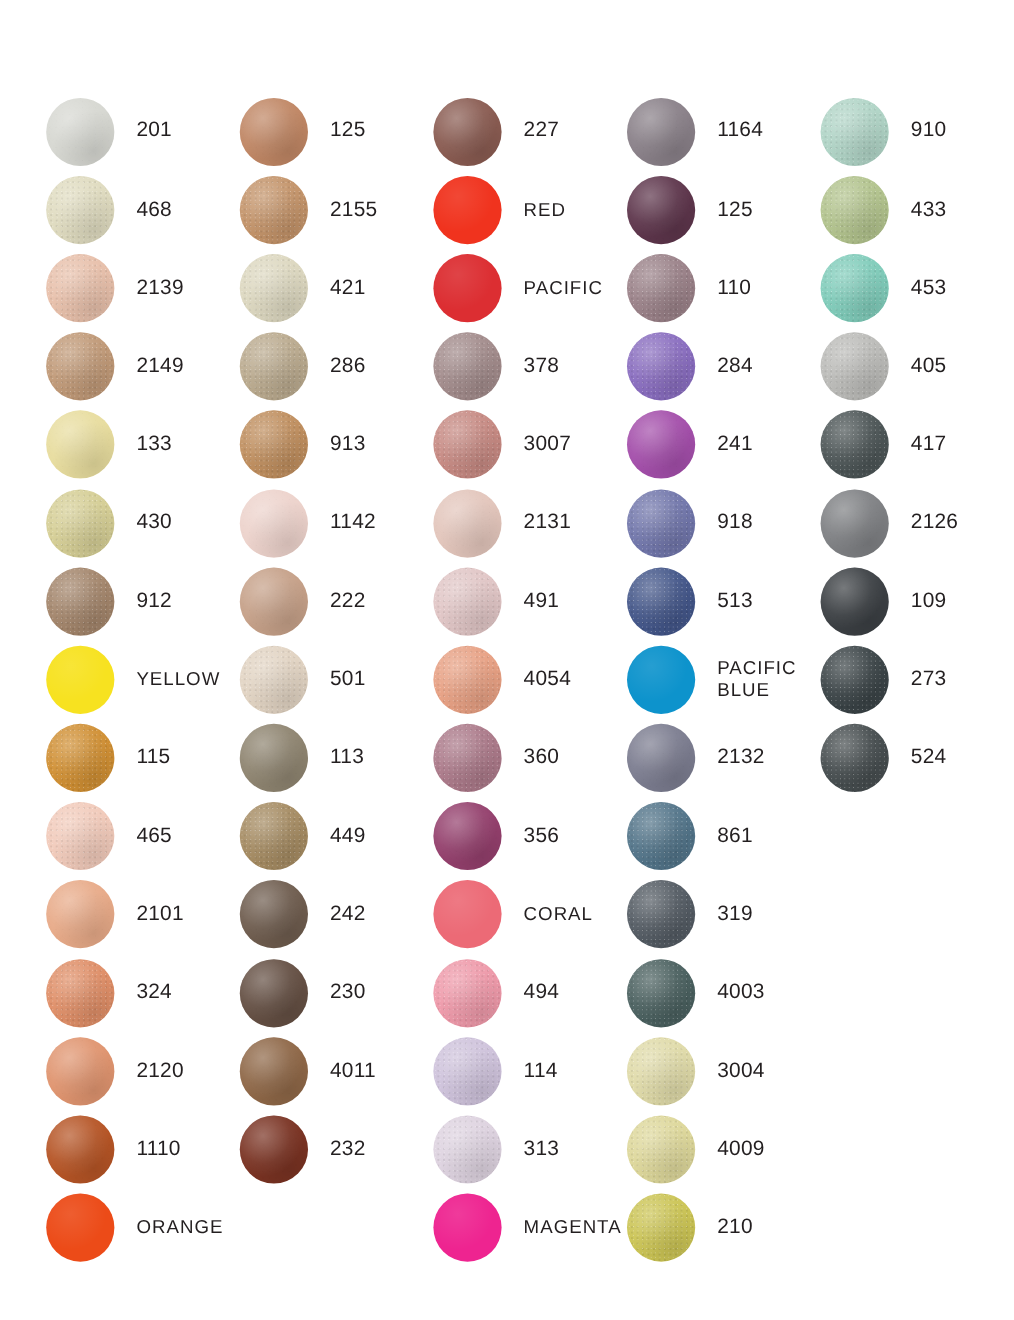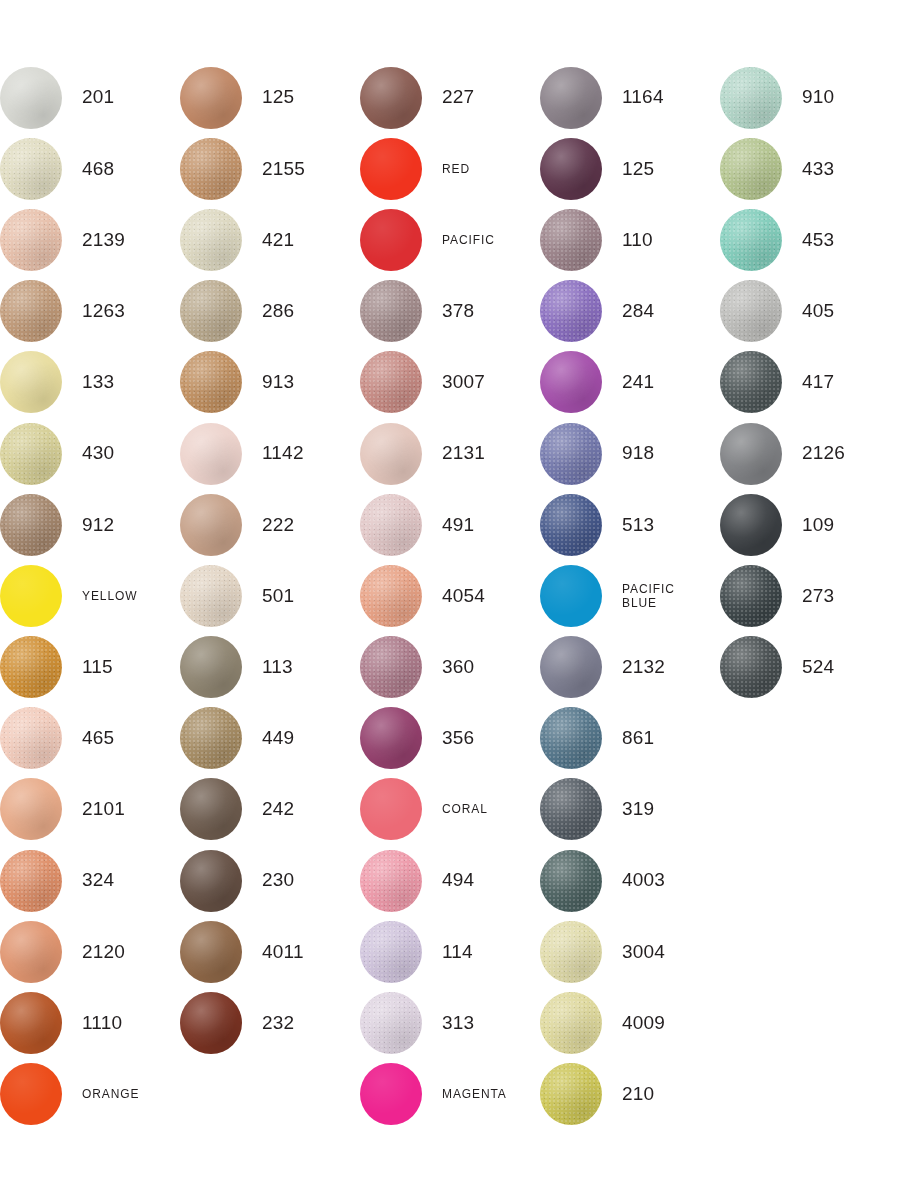--- a/index.html
+++ b/index.html
@@ -23,21 +23,23 @@
     background: #ffffff;
     padding: 0;
     box-sizing: border-box;
   }
 
   .columns {
     display: flex;
     flex-direction: row;
     align-items: flex-start;
     padding-top: 62px;
+    padding-left: 42px;
     box-sizing: border-box;
+    margin-top: 22px;
   }
 
   .swatch-column {
     width: 180px;
     display: flex;
     flex-direction: column;
   }
 
   .swatch-row {
     height: 71.2px;
@@ -102,21 +104,21 @@
   .swatch-label {
     margin-left: 20px;
     font-size: 19px;
     line-height: 1.18;
     letter-spacing: 0.2px;
     color: #231f20;
     white-space: pre-line;
     font-weight: 400;
   }
   .swatch-label.is-name {
-    font-size: 12px;
+    font-size: 17px;
     letter-spacing: 0.9px;
   }
   .swatch-row.empty .swatch-dot,
   .swatch-row.empty .swatch-label { visibility: hidden; }
 </style>
 </head>
 <body>
 
 <div id="swatch-board">
   <div class="columns">
@@ -128,21 +130,21 @@
         <div class="swatch-row">
           <div class="swatch-dot shimmer" style="background-color: rgb(224, 220, 192);"></div>
           <div class="swatch-label">468</div>
         </div>
         <div class="swatch-row">
           <div class="swatch-dot shimmer" style="background-color: rgb(232, 192, 171);"></div>
           <div class="swatch-label">2139</div>
         </div>
         <div class="swatch-row">
           <div class="swatch-dot shimmer" style="background-color: rgb(193, 154, 120);"></div>
-          <div class="swatch-label">1263</div>
+          <div class="swatch-label">2149</div>
         </div>
         <div class="swatch-row">
           <div class="swatch-dot matte" style="background-color: rgb(232, 221, 159);"></div>
           <div class="swatch-label">133</div>
         </div>
         <div class="swatch-row">
           <div class="swatch-dot shimmer" style="background-color: rgb(214, 207, 150);"></div>
           <div class="swatch-label">430</div>
         </div>
         <div class="swatch-row">

